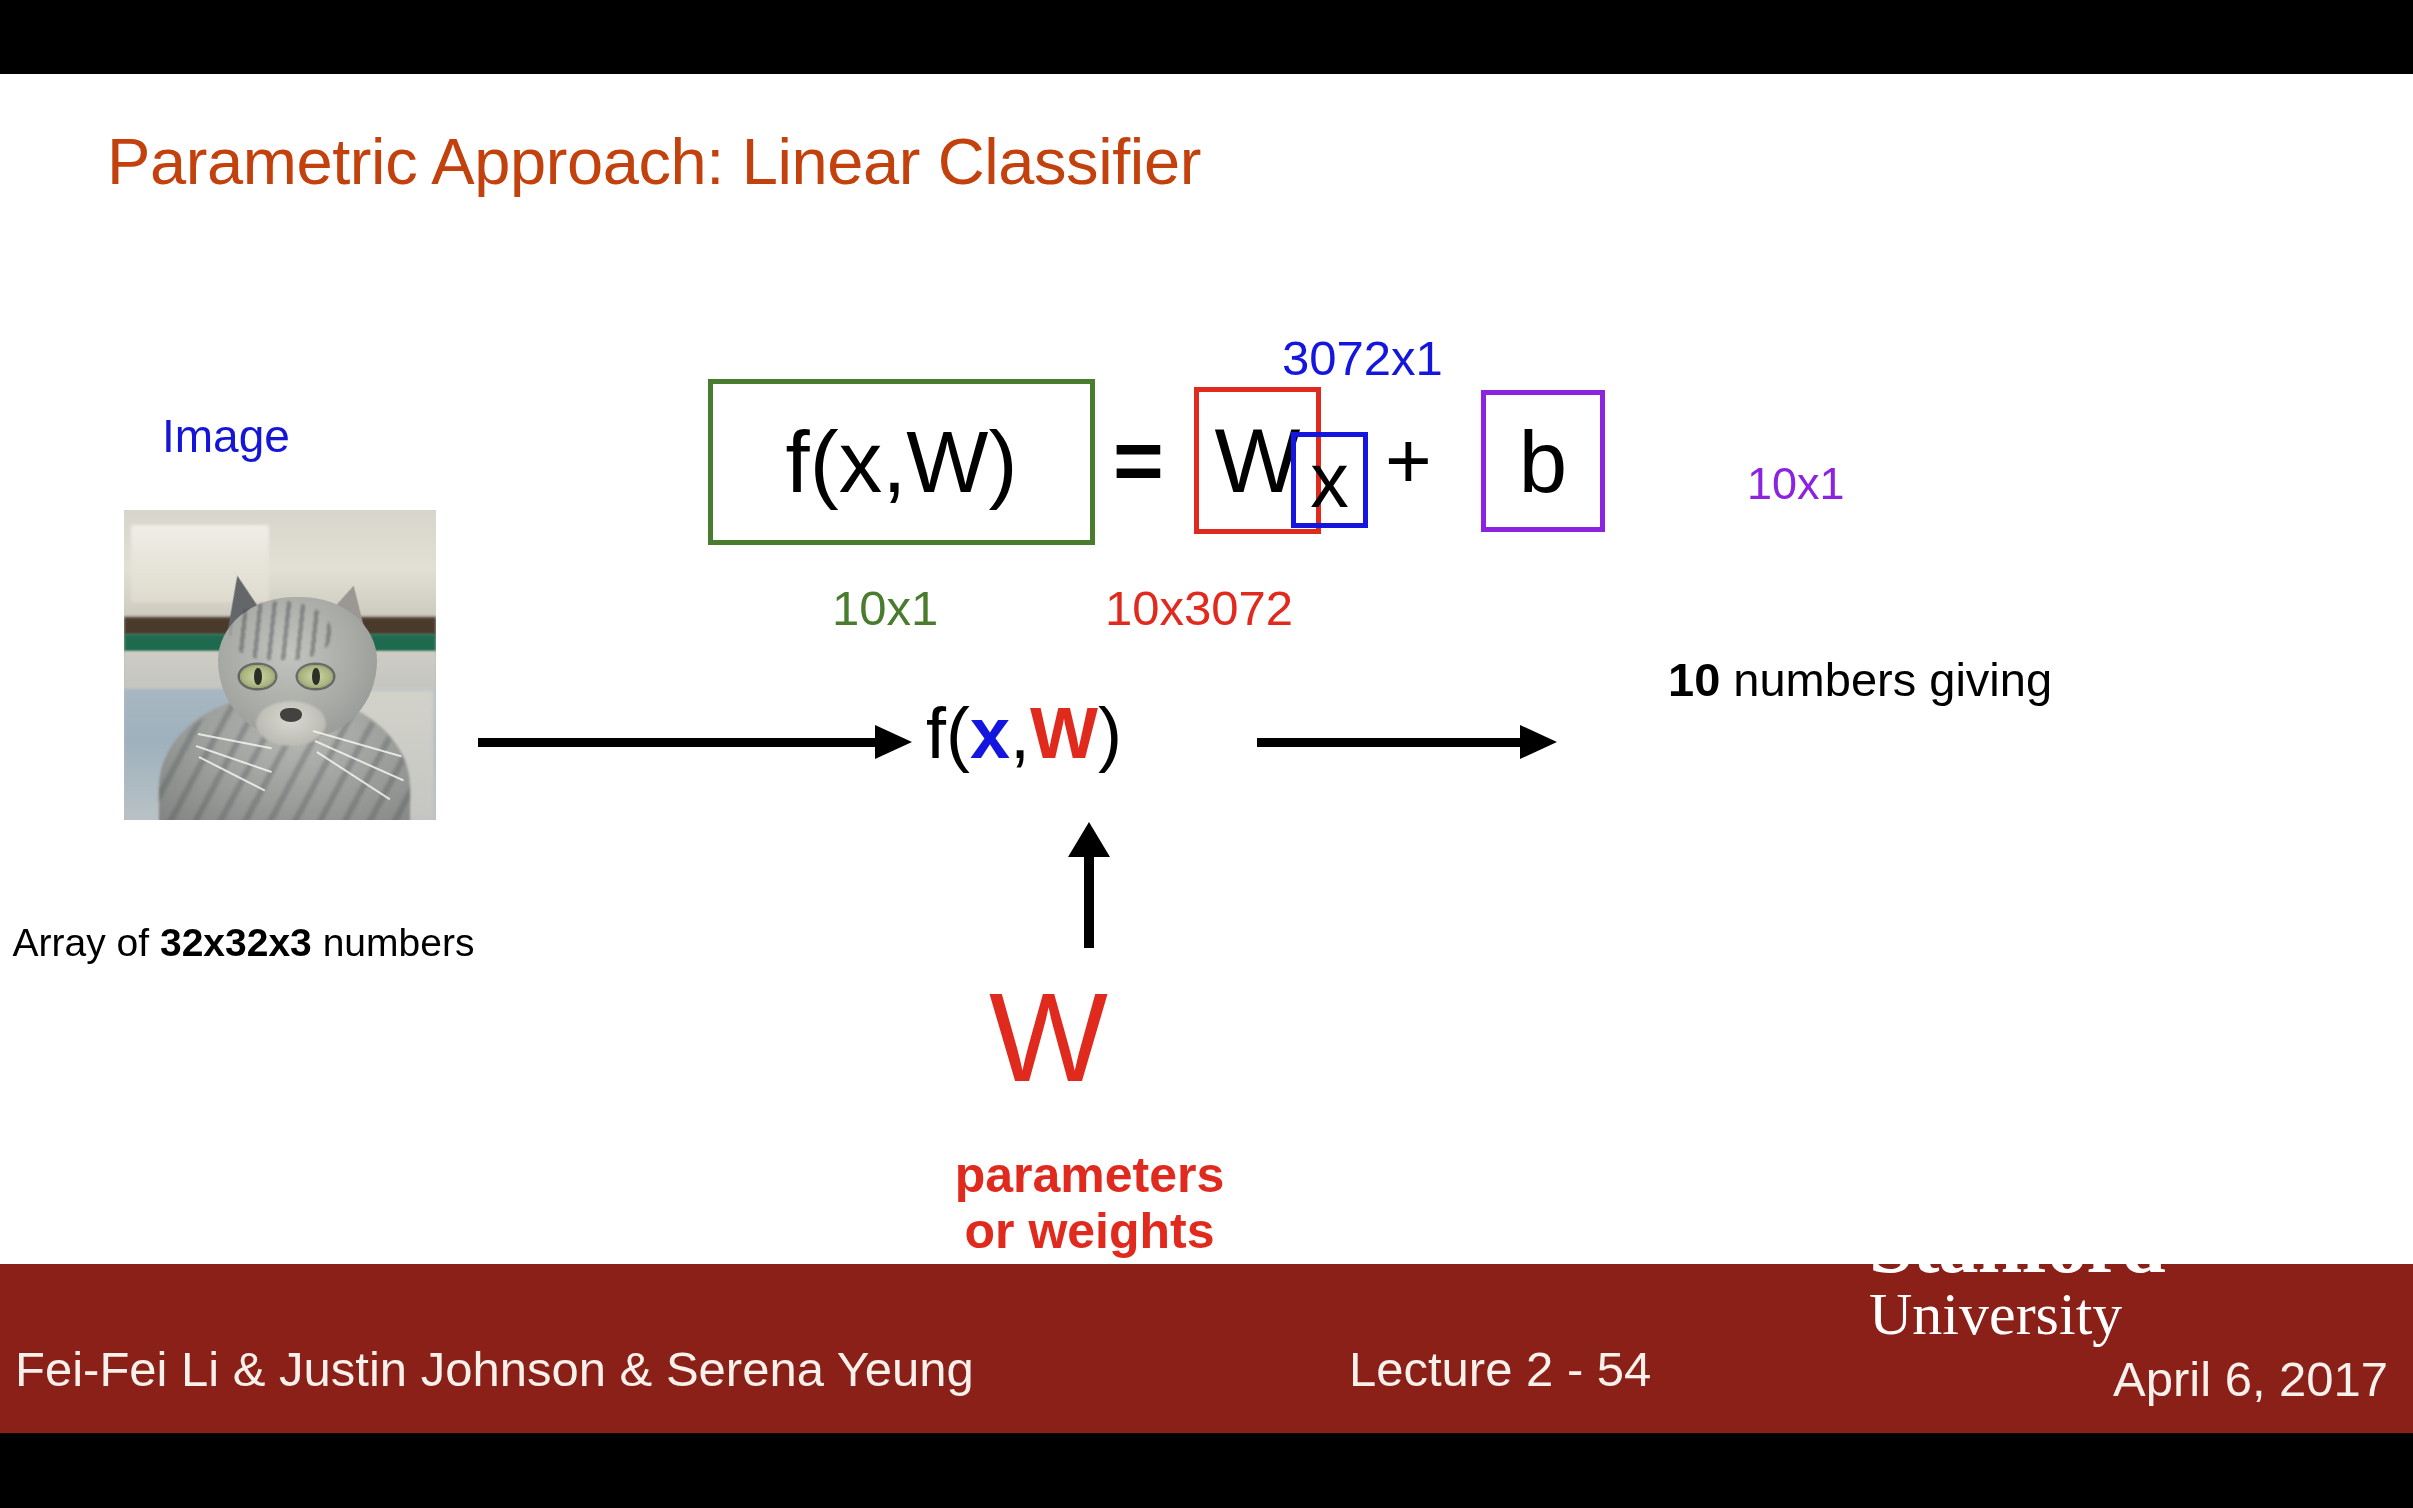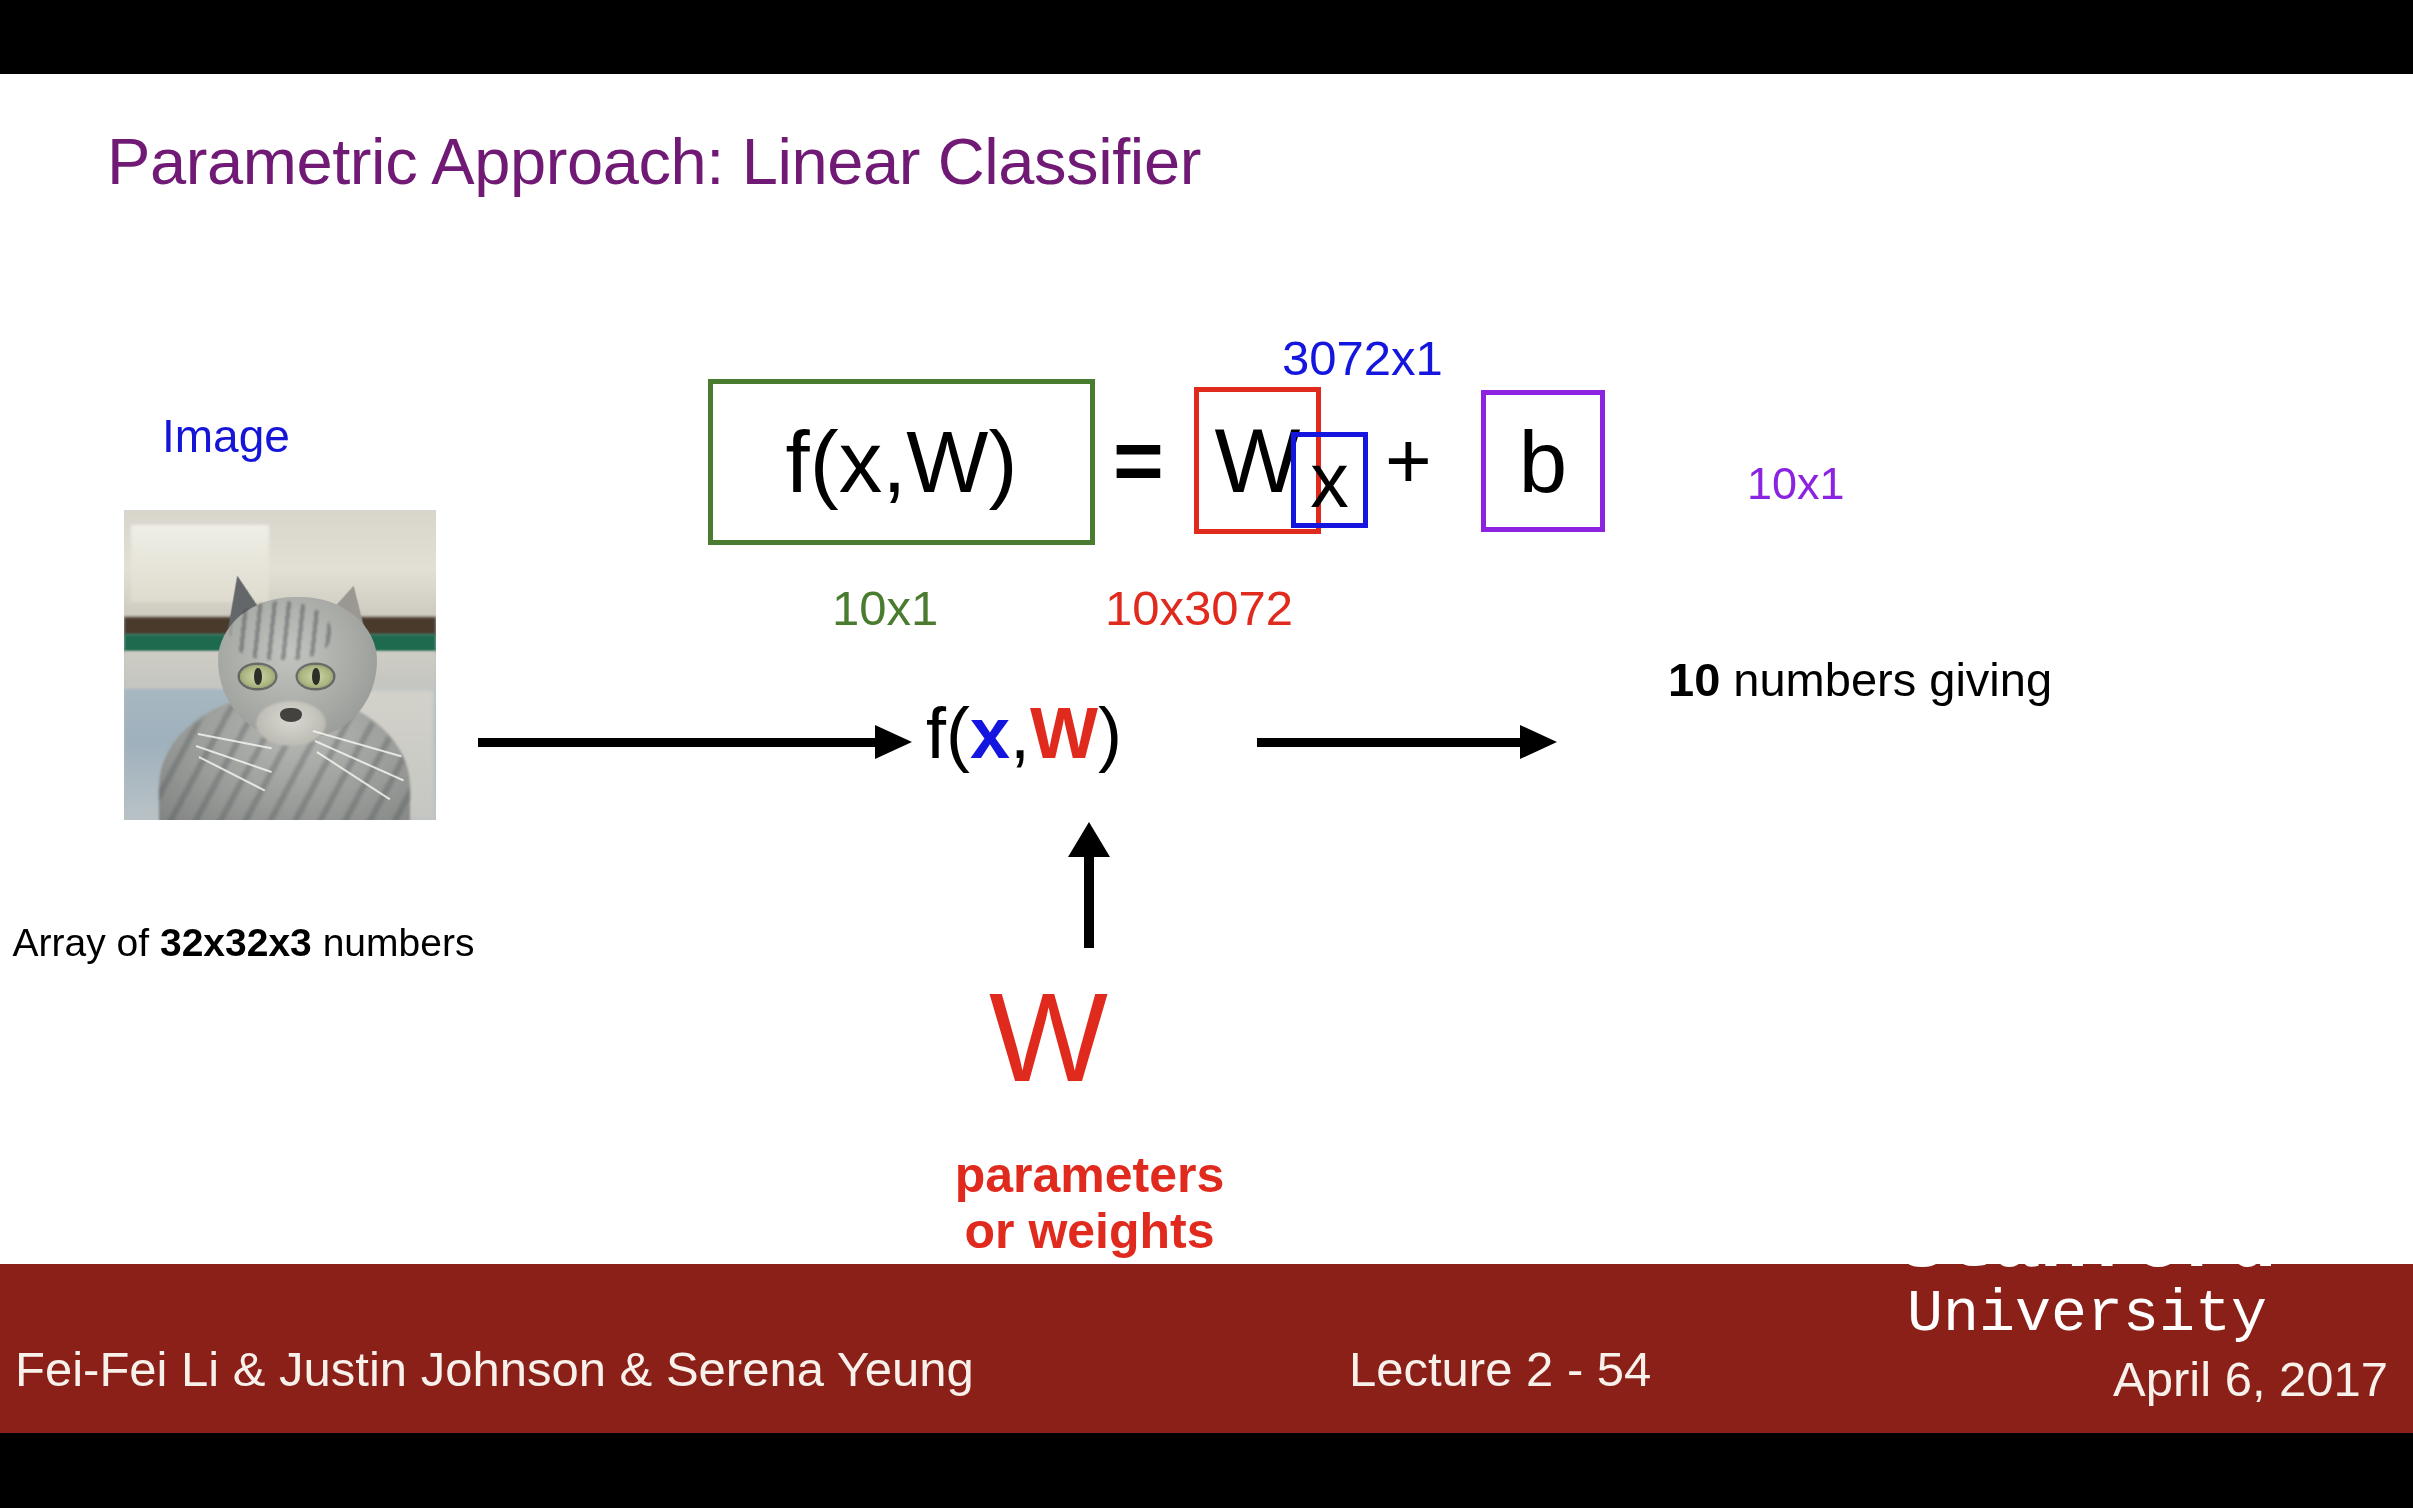--- a/index.html
+++ b/index.html
@@ -31,21 +31,21 @@
   }
   #letterbox-top   { top: 0;      height: 74px;  }
   #letterbox-bottom{ top: 1433px; height: 75px;  }
 
   
   #slide-title {
     position: absolute;
     left: 107px;
     top: 50px;
     font-size: 65px;
-    color: #701a75;
+    color: #c2410c;
     white-space: nowrap;
     letter-spacing: -0.4px;
   }
 
   
   #image-label {
     position: absolute;
     left: 162px;
     top: 335px;
     font-size: 46px;
@@ -238,22 +238,22 @@
   }
   #w-caption {
     position: absolute; left: 880px; top: 1073px;
     width: 419px; text-align: center;
     font-size: 50px; line-height: 1.12; color: #e02a1e; font-weight: bold;
   }
 
   
   #stanford-logo {
     position: absolute; left: 1869px; top: 1207px;
-    width: 436px; text-align: center;
-    font-family: Liberation Mono, monospace;
+    width: 436px; 
+    font-family: Liberation Serif, serif;
     color: #ffffff;
     line-height: 0.95;
     z-index: 3;
   }
   #stanford-logo .s-name { font-size: 80px; font-weight: bold; letter-spacing: -0.8px; display: block; }
   #stanford-logo .s-univ { font-size: 60px; display: block; margin-top: 3.4px; }
 
   
   #footer-band {
     position: absolute; left: 0; top: 1264px; width: 2413px; height: 169px;

